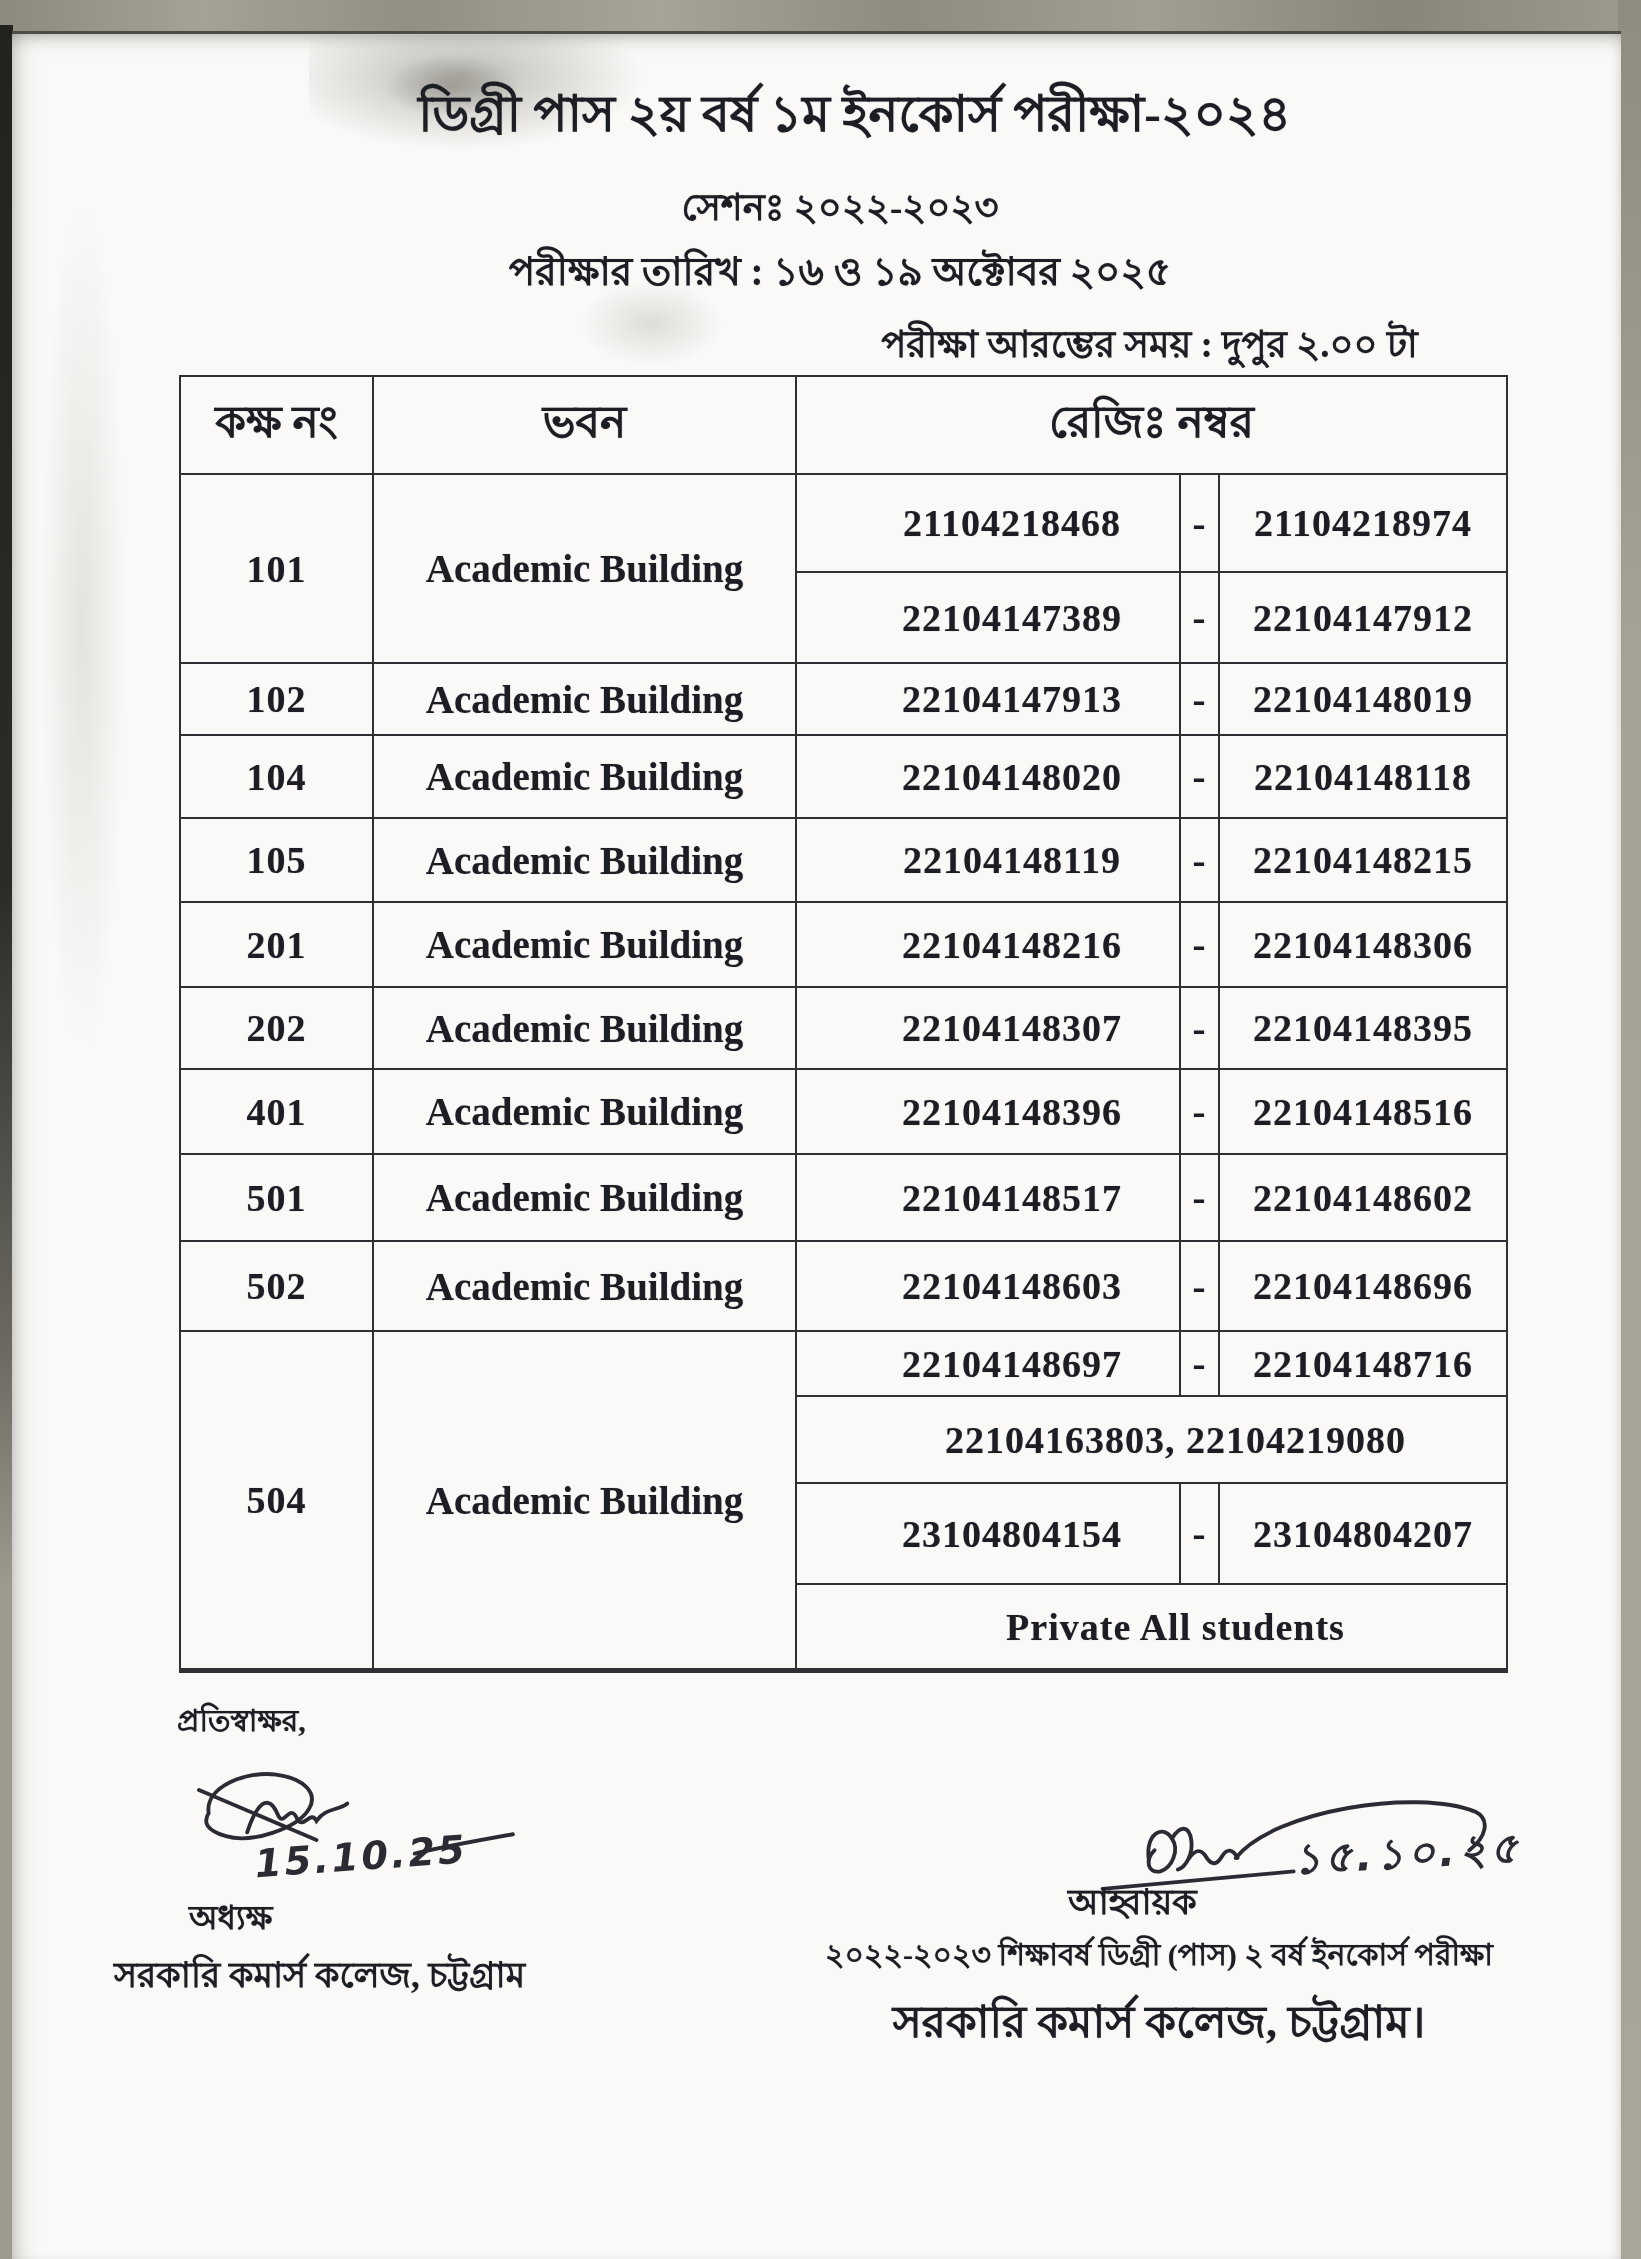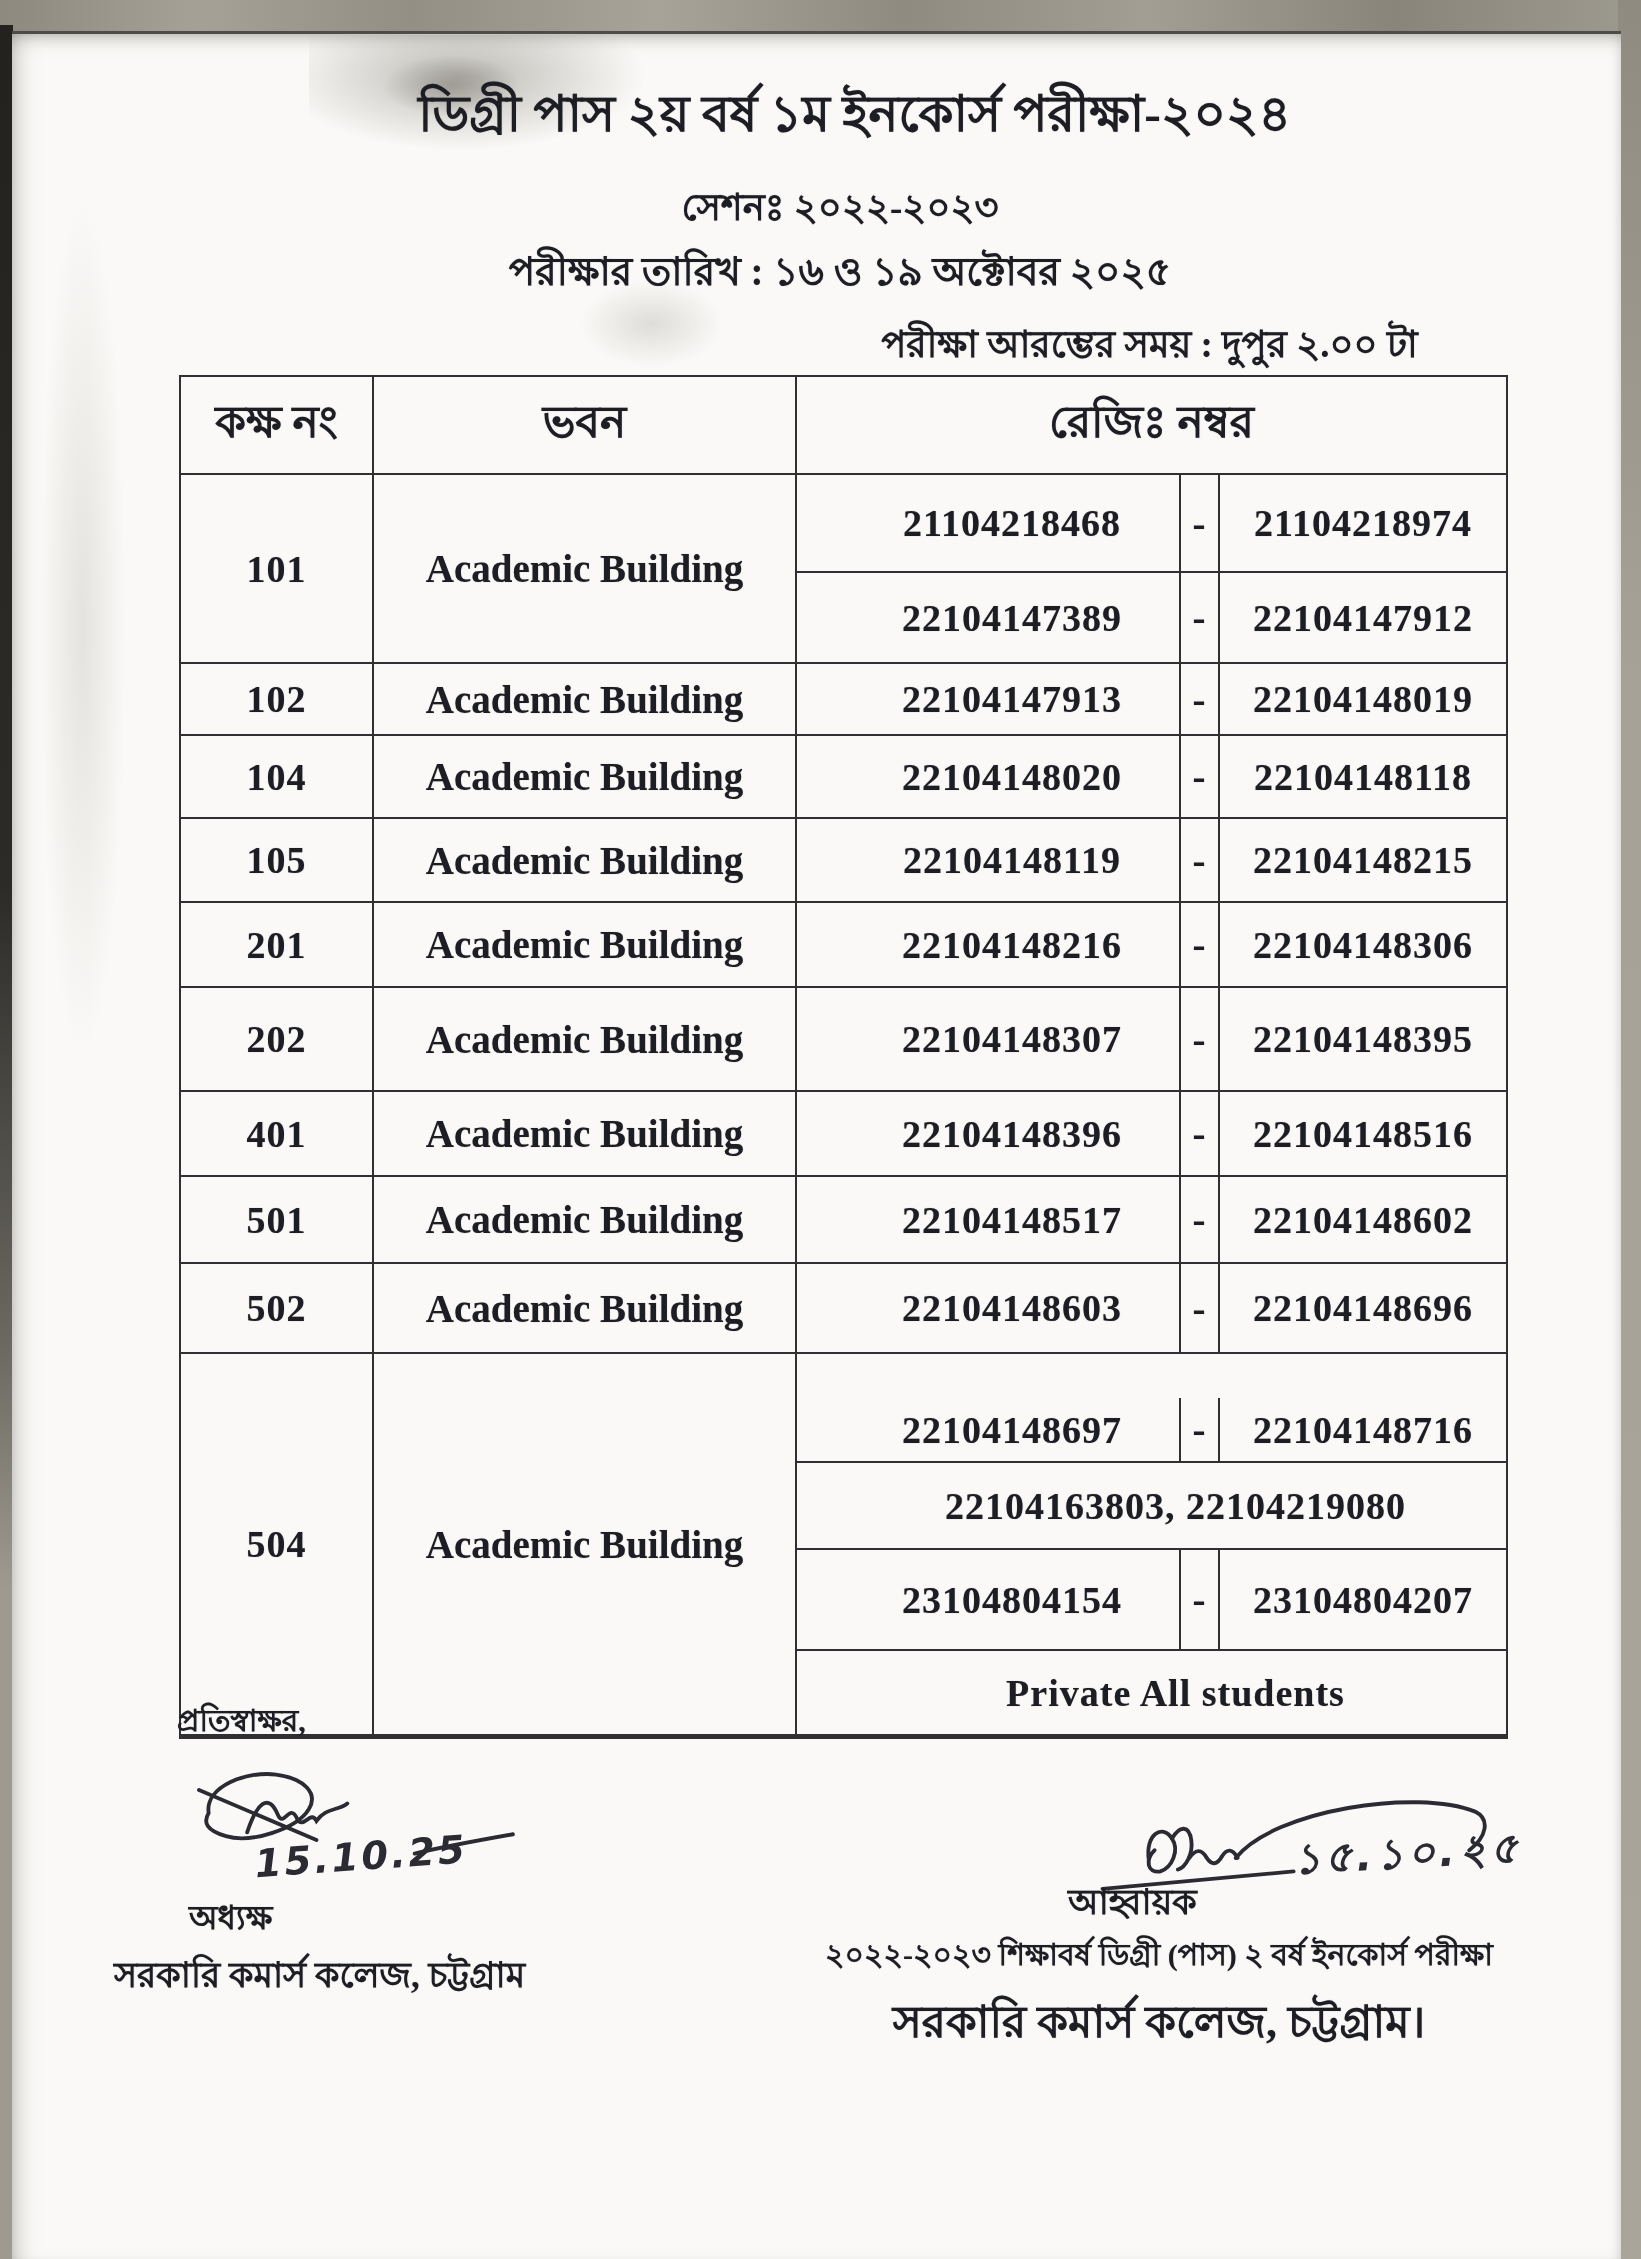--- a/index.html
+++ b/index.html
@@ -172,21 +172,21 @@
               <div class="rl-from ink num">22104148216</div>
               <div class="rl-dash ink num">-</div>
               <div class="rl-to ink num">22104148306</div>
             </div>
           </div>
         </div>
         <div class="trow">
           <div class="room-cell col-room ink num">202</div>
           <div class="bldg-cell col-bldg ink">Academic Building</div>
           <div class="reg-cell col-reg">
-            <div class="regline" style="height: 102px;">
+            <div class="regline" style="height: 80px;">
               <div class="rl-from ink num">22104148307</div>
               <div class="rl-dash ink num">-</div>
               <div class="rl-to ink num">22104148395</div>
             </div>
           </div>
         </div>
         <div class="trow">
           <div class="room-cell col-room ink num">401</div>
           <div class="bldg-cell col-bldg ink">Academic Building</div>
           <div class="reg-cell col-reg">
@@ -216,21 +216,21 @@
               <div class="rl-from ink num">22104148603</div>
               <div class="rl-dash ink num">-</div>
               <div class="rl-to ink num">22104148696</div>
             </div>
           </div>
         </div>
         <div class="trow">
           <div class="room-cell col-room ink num">504</div>
           <div class="bldg-cell col-bldg ink">Academic Building</div>
           <div class="reg-cell col-reg">
-            <div class="regline" style="height: 63px; margin-top: 44px;">
+            <div class="regline" style="height: 63px;">
               <div class="rl-from ink num">22104148697</div>
               <div class="rl-dash ink num">-</div>
               <div class="rl-to ink num">22104148716</div>
             </div>
             <div class="regline" style="height: 87px;">
               <div class="rl-full ink num">22104163803, 22104219080</div>
             </div>
             <div class="regline" style="height: 101px;">
               <div class="rl-from ink num">23104804154</div>
               <div class="rl-dash ink num">-</div>

